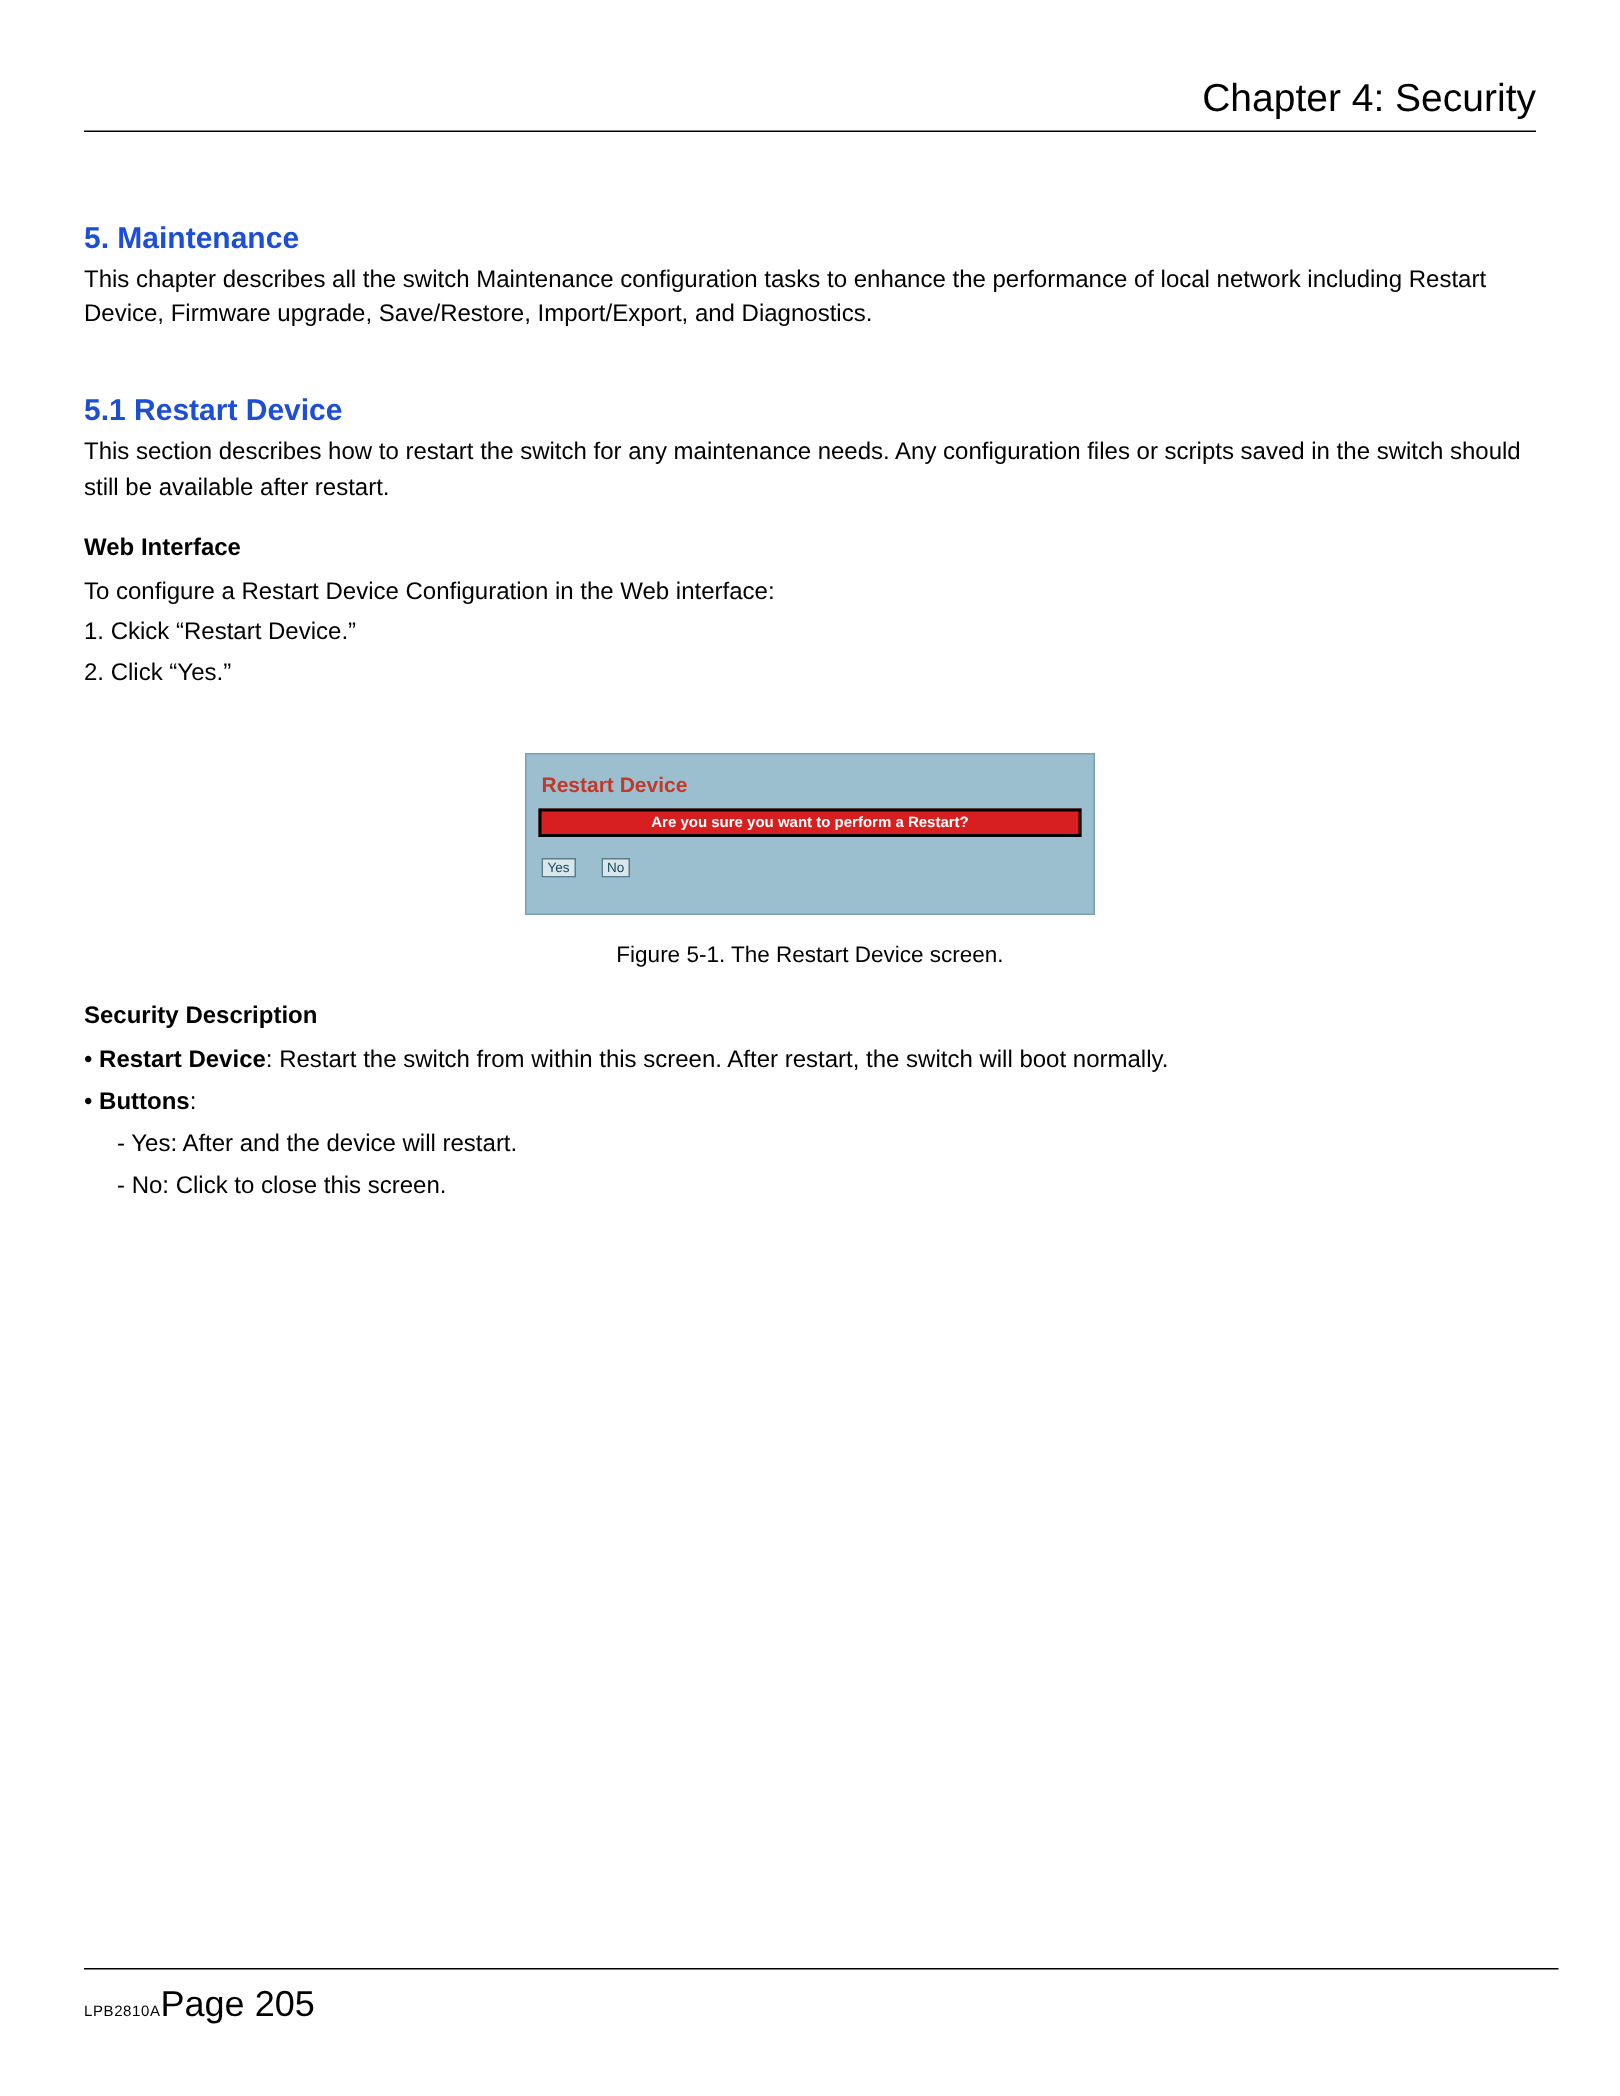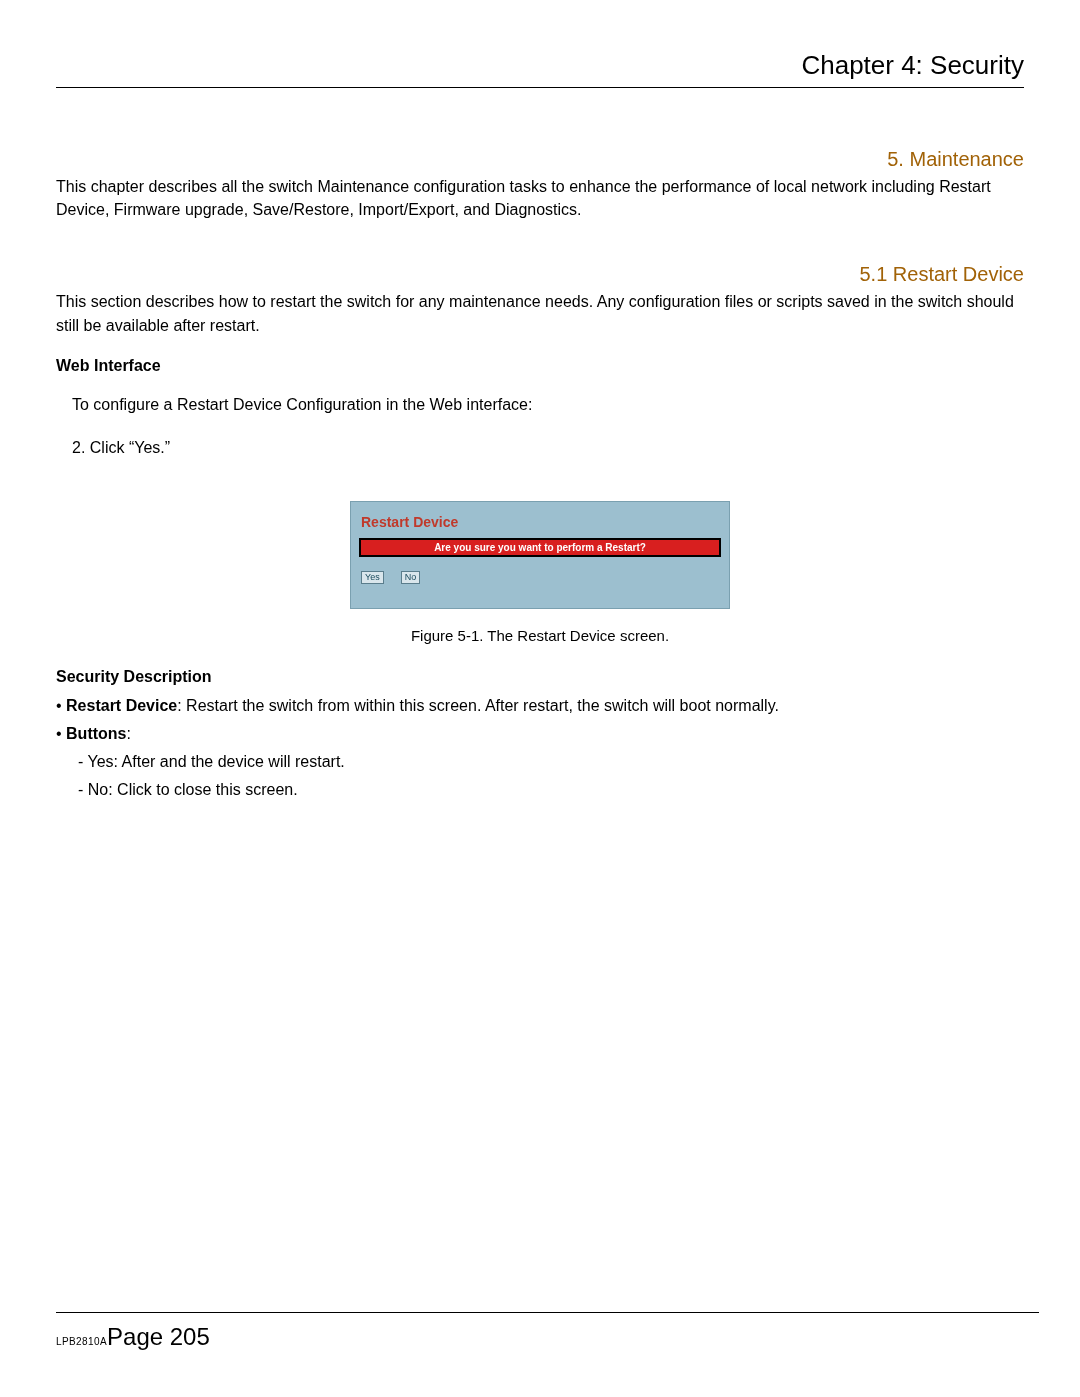--- a/index.html
+++ b/index.html
@@ -17,41 +17,40 @@
   }
   .chapter-header {
     text-align: right;
     font-size: 26px;
     font-weight: 400;
     padding-bottom: 6px;
     border-bottom: 1px solid #000;
     margin-bottom: 60px;
   }
   .h-blue {
-    color: #a16207;
+    color: #1d4ed8;
     font-size: 20px;
-    font-weight: 400;
+    font-weight: 700;
     margin: 0 0 4px 0;
-    text-align: right;
   }
   .body-text {
     font-size: 16px;
     line-height: 1.45;
     margin: 0 0 20px 0;
   }
   .section-gap { margin-top: 42px; }
   .bold-sub {
     font-weight: 600;
     font-size: 16px;
     margin: 10px 0 6px 0;
   }
   .list-line {
     font-size: 16px;
     line-height: 1.7;
-    margin: 16px;
+    margin: 0;
   }
   .screenshot-wrap {
     width: 380px;
     margin: 40px auto 18px auto;
   }
   .screenshot {
     background: #9cbfcf;
     border: 1px solid #7aa0b0;
     padding: 10px 8px 24px 8px;
   }
@@ -135,20 +134,21 @@
   <h2 class="h-blue">5. Maintenance</h2>
   <p class="body-text">This chapter describes all the switch Maintenance configuration tasks to enhance the performance of local network including Restart Device, Firmware upgrade, Save/Restore, Import/Export, and Diagnostics.</p>
 
   <div class="section-gap"></div>
 
   <h2 class="h-blue">5.1 Restart Device</h2>
   <p class="body-text">This section describes how to restart the switch for any maintenance needs. Any configuration files or scripts saved in the switch should still be available after restart.</p>
 
   <p class="bold-sub">Web Interface</p>
   <p class="list-line">To configure a Restart Device Configuration in the Web interface:</p>
+  <p class="list-line">1. Ckick “Restart Device.”</p>
   <p class="list-line">2. Click “Yes.”</p>
 
   <div class="screenshot-wrap">
     <div class="screenshot">
       <div class="ss-title">Restart Device</div>
       <div class="ss-redbar">Are you sure you want to perform a Restart?</div>
       <div class="ss-buttons">
         <button class="ss-btn">Yes</button>
         <button class="ss-btn">No</button>
       </div>

